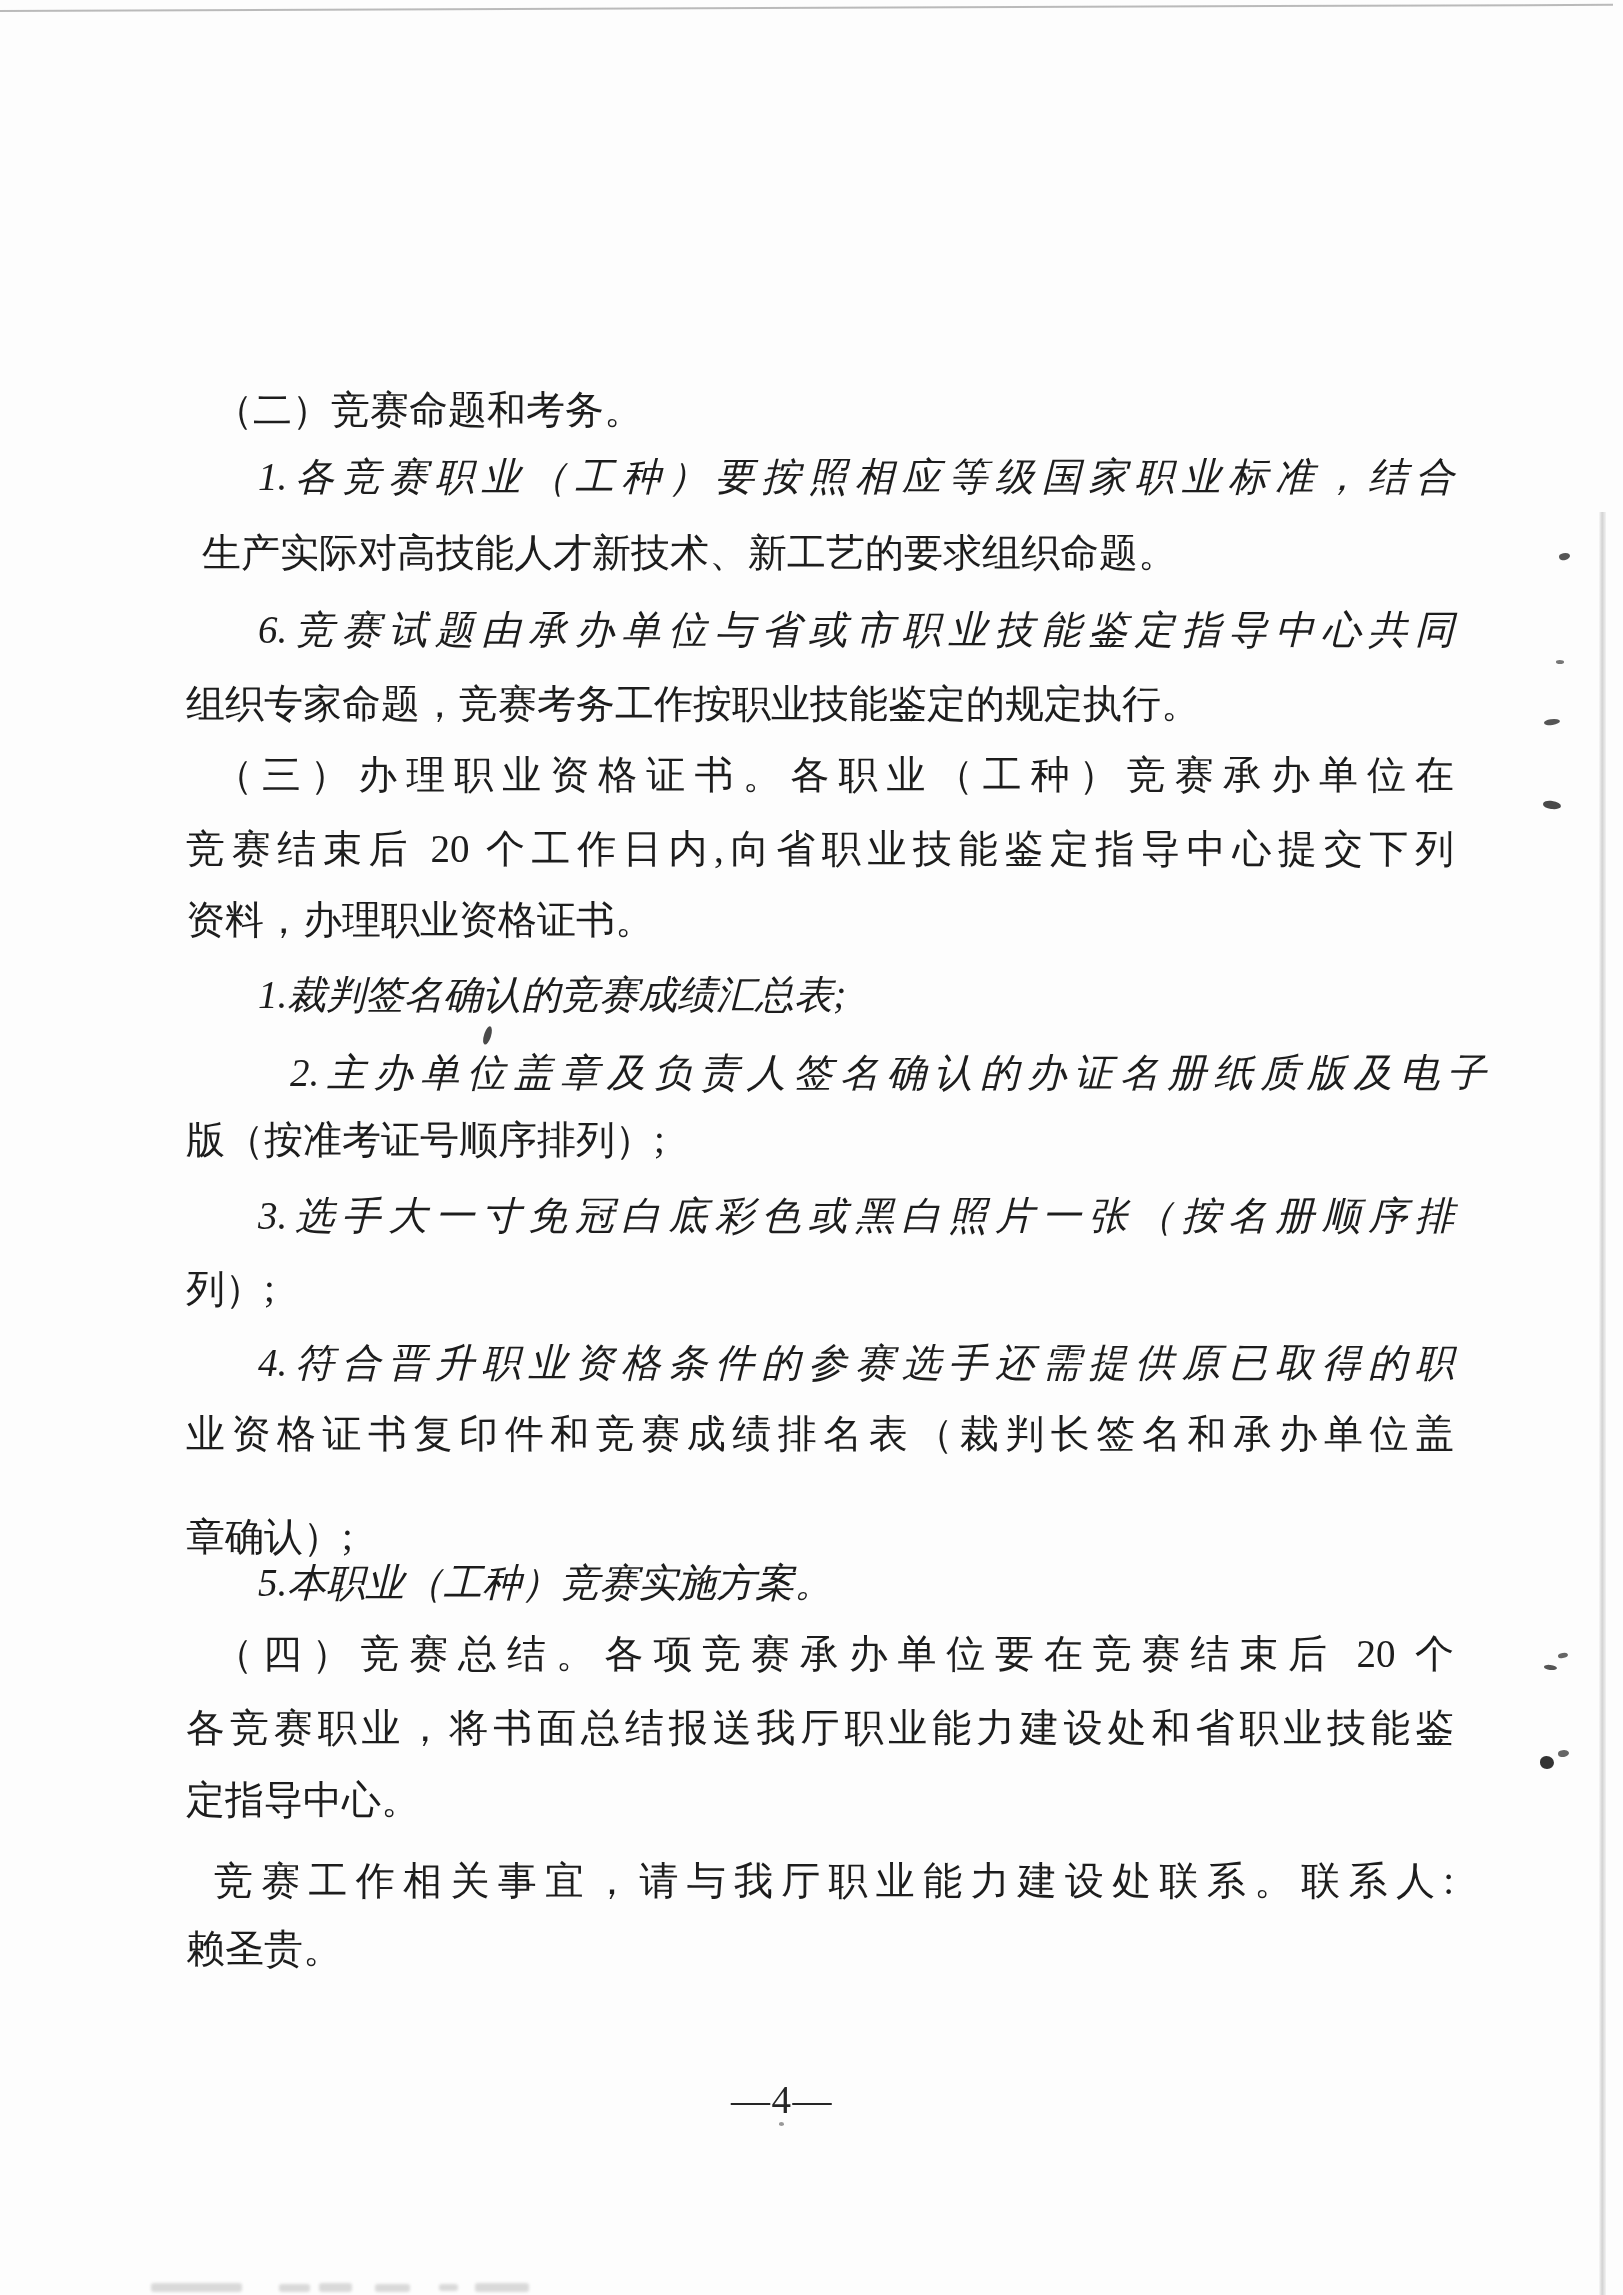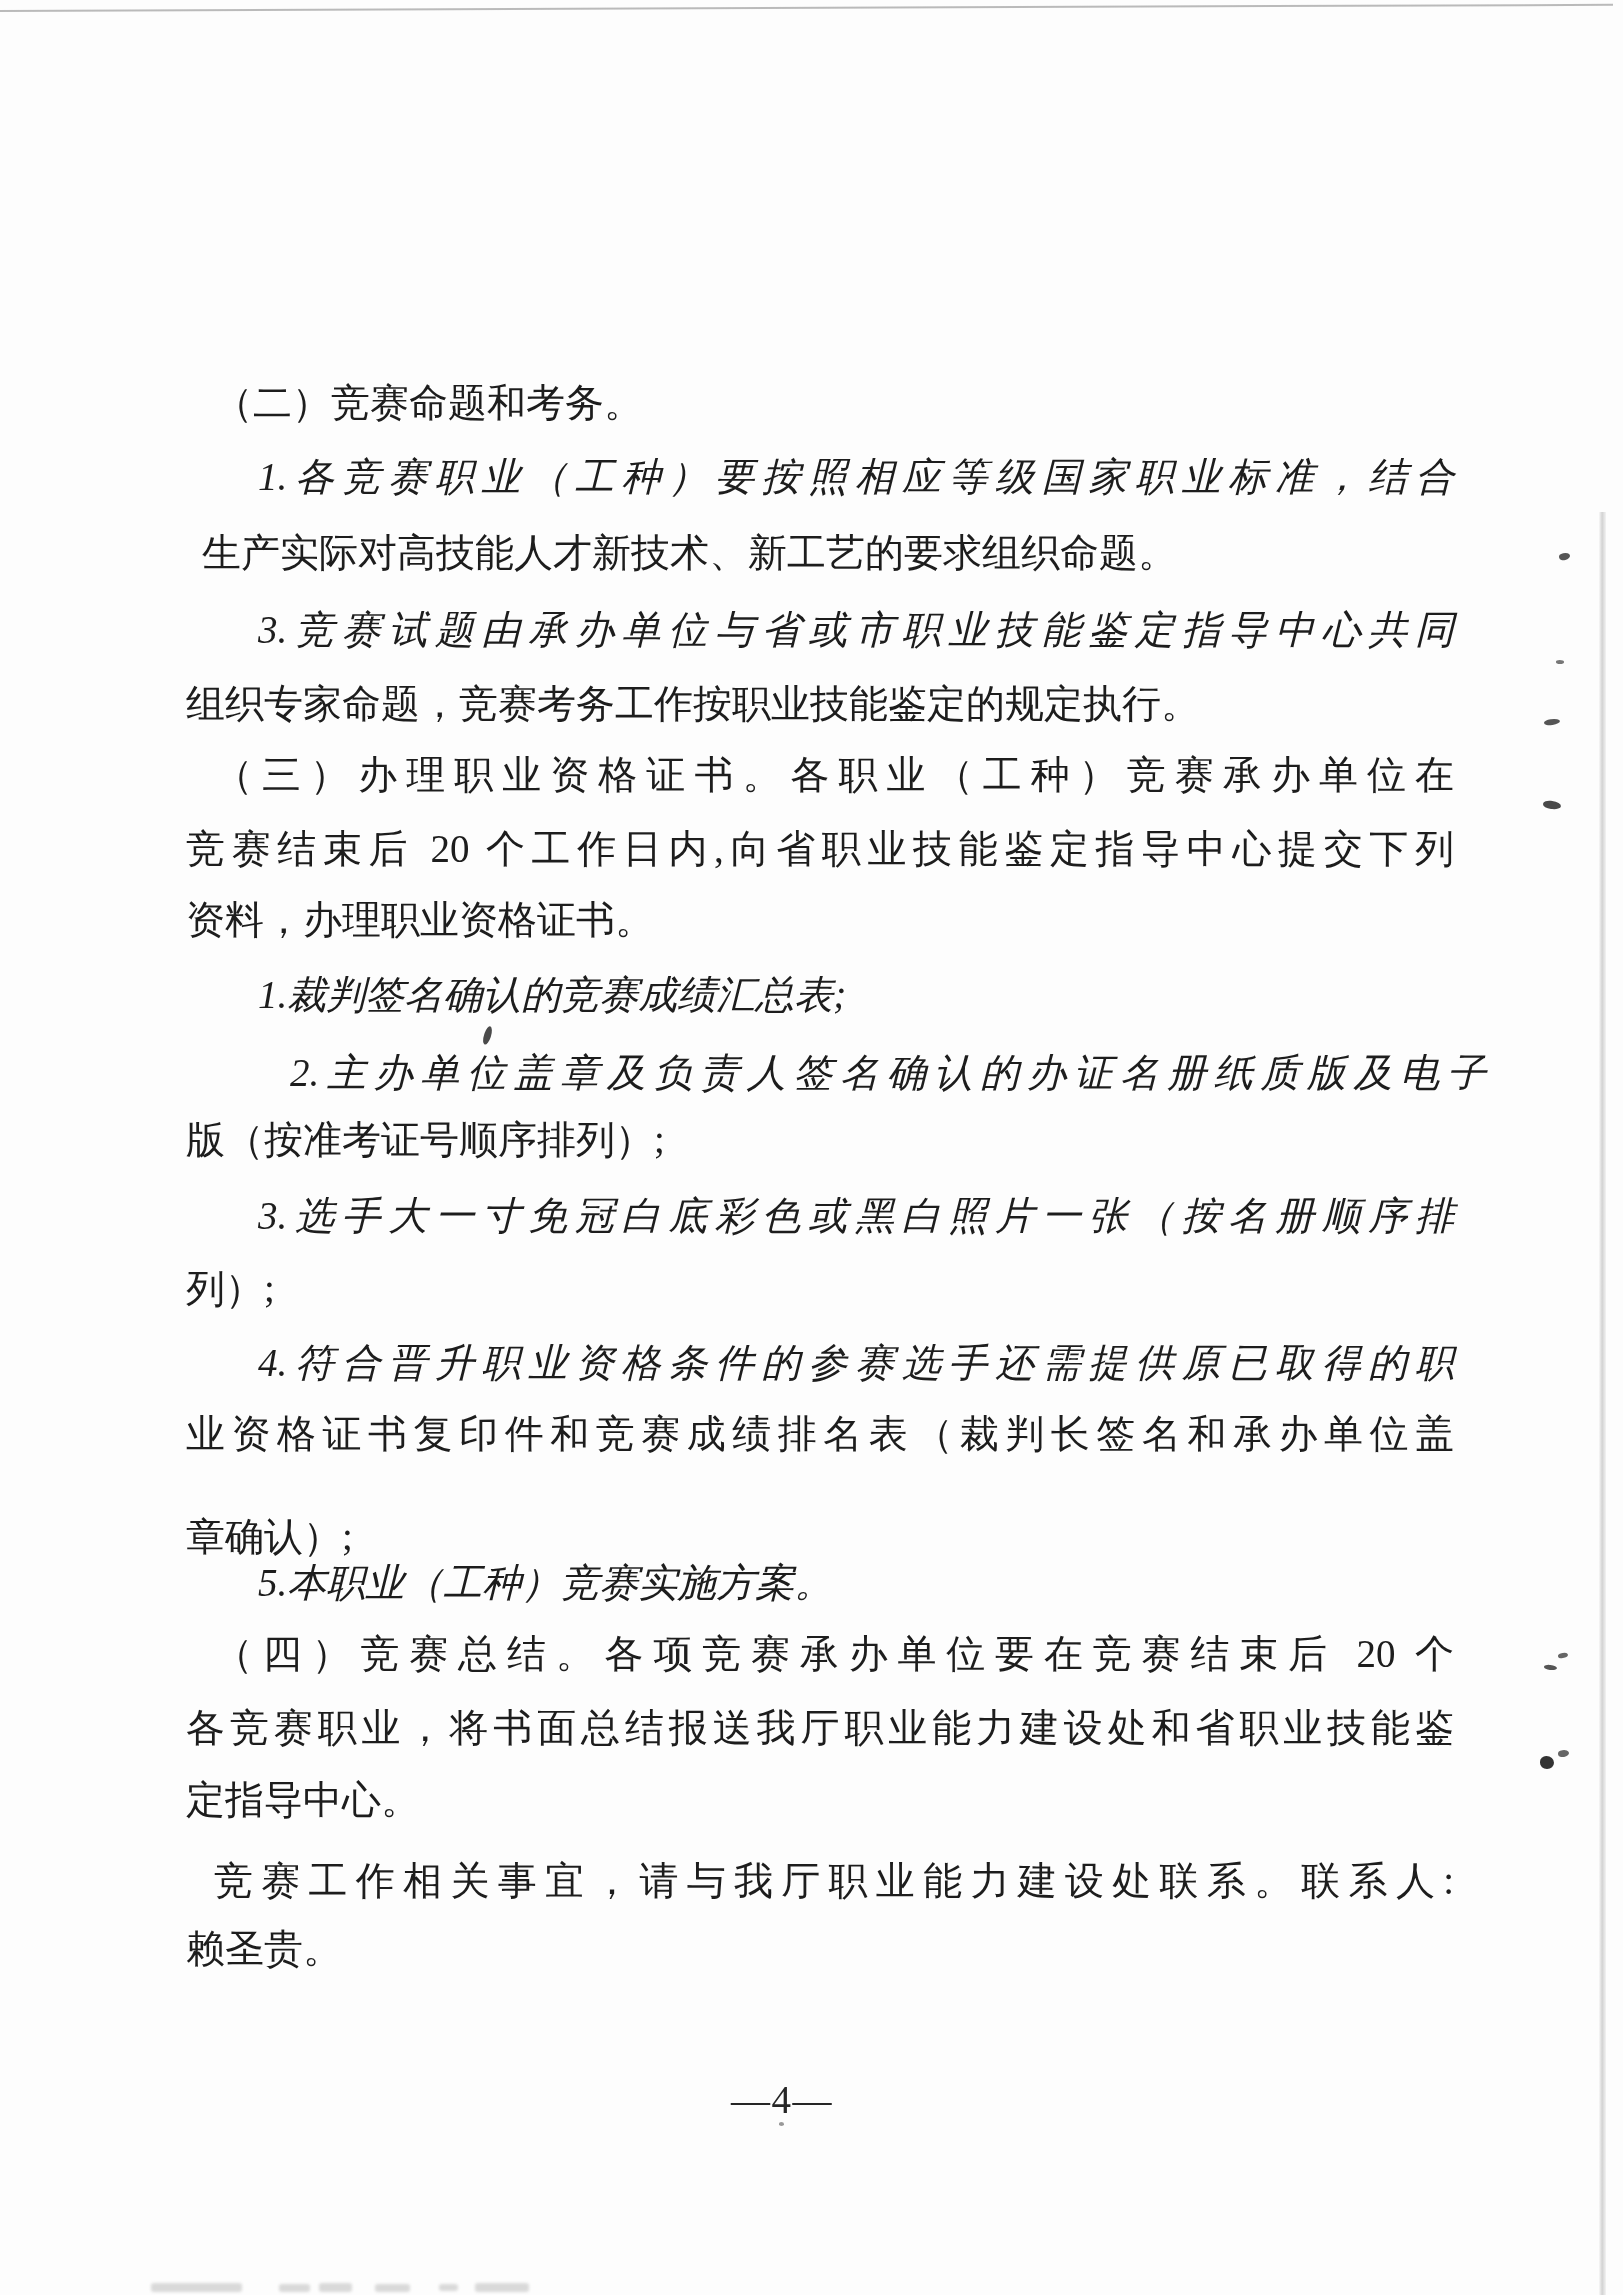--- a/index.html
+++ b/index.html
@@ -61,24 +61,24 @@
   <div class="speck" style="left:779px;top:2122px;width:5.2px;height:3.7px;background:#999;"></div>
 
   <div class="smudge" style="left:151px;top:2283px;width:91px;height:9px;"></div>
   <div class="smudge" style="left:279px;top:2284px;width:31px;height:8.2px;"></div>
   <div class="smudge" style="left:319px;top:2283px;width:33px;height:9px;"></div>
   <div class="smudge" style="left:375px;top:2284px;width:35px;height:8.2px;"></div>
   <div class="smudge" style="left:439px;top:2284px;width:19.4px;height:7.4px;"></div>
   <div class="smudge" style="left:475px;top:2283px;width:54px;height:9px;"></div>
 
   <div class="doc-body">
-      <div class="line heading" style="top: 380px;">（二）竞赛命题和考务。</div>
+      <div class="line heading" style="top: 390px; font-family: Liberation Mono, monospace;">（二）竞赛命题和考务。</div>
       <div class="line item fill" style="top: 454px;">1.各竞赛职业（工种）要按照相应等级国家职业标准，结合</div>
       <div class="line flush" style="top: 530px; margin-left: 16px;">生产实际对高技能人才新技术、新工艺的要求组织命题。</div>
-      <div class="line item fill" style="top: 607px;">3.竞赛试题由承办单位与省或市职业技能鉴定指导中心共同</div>
+      <div class="line item fill" style="top: 607px;">6.竞赛试题由承办单位与省或市职业技能鉴定指导中心共同</div>
       <div class="line flush" style="top: 681px;">组织专家命题，竞赛考务工作按职业技能鉴定的规定执行。</div>
       <div class="line heading fill" style="top: 752px;">（三）办理职业资格证书。各职业（工种）竞赛承办单位在</div>
       <div class="line flush fill" style="top: 826px;">竞赛结束后 20 个工作日内,向省职业技能鉴定指导中心提交下列</div>
       <div class="line flush" style="top: 897px;">资料，办理职业资格证书。</div>
       <div class="line item" style="top: 972px;">1.裁判签名确认的竞赛成绩汇总表;</div>
       <div class="line item fill" style="top: 1050px; margin-left: 32px;">2.主办单位盖章及负责人签名确认的办证名册纸质版及电子</div>
       <div class="line flush" style="top: 1117px;">版（按准考证号顺序排列）;</div>
       <div class="line item fill" style="top: 1193px;">3.选手大一寸免冠白底彩色或黑白照片一张（按名册顺序排</div>
       <div class="line flush" style="top: 1266px;">列）;</div>
       <div class="line item fill" style="top: 1340px;">4.符合晋升职业资格条件的参赛选手还需提供原已取得的职</div>

